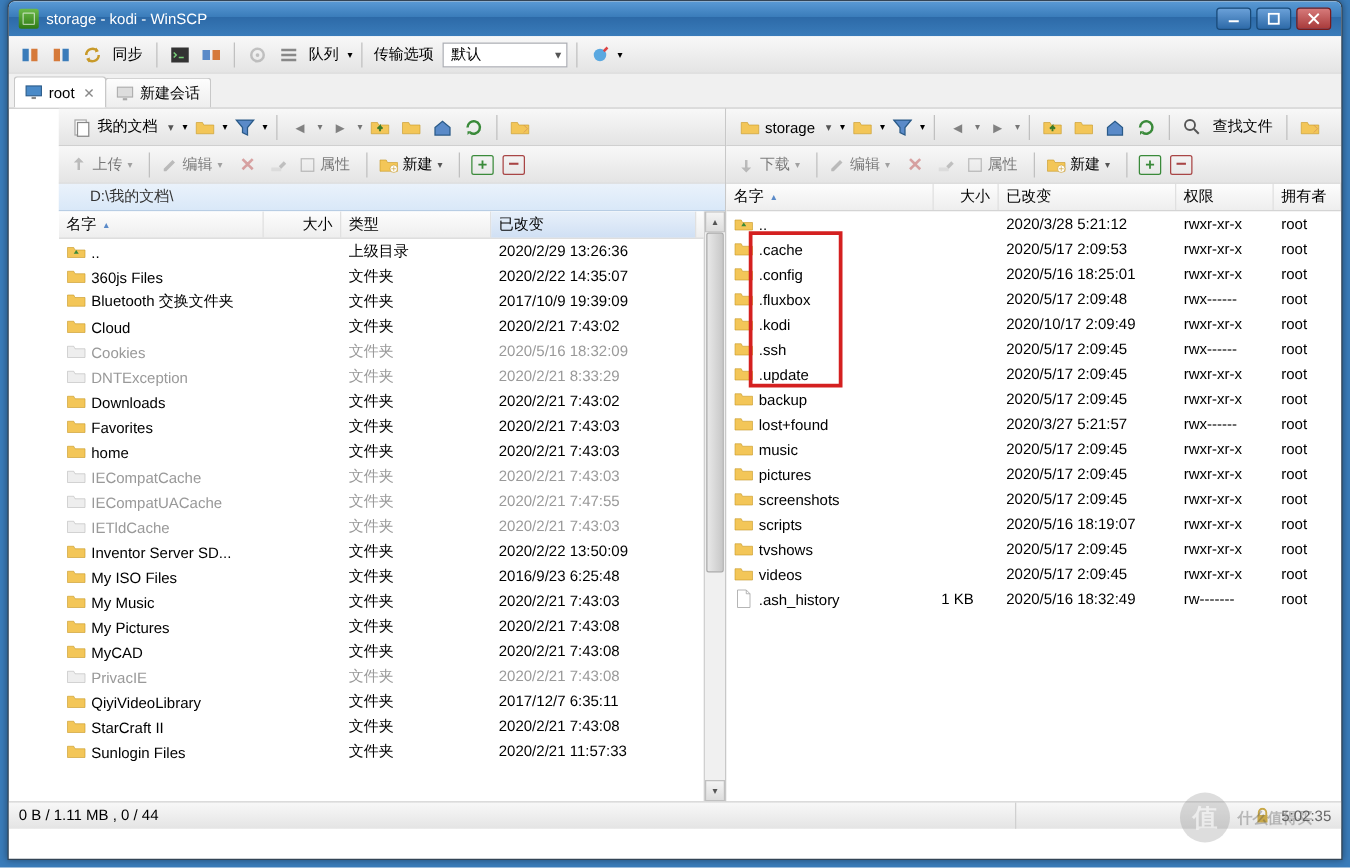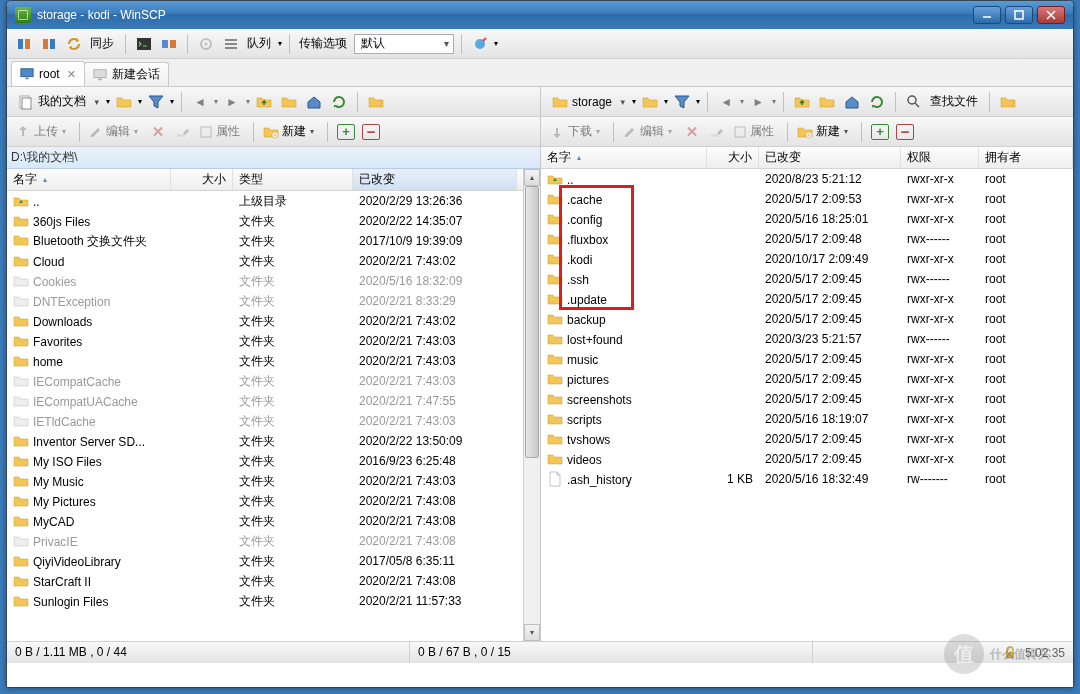--- a/index.html
+++ b/index.html
@@ -26,36 +26,36 @@
 .tlabel { padding:0 4px 0 2px; cursor:pointer;}
 .combo { height:20px; border:1px solid #abadb3; background:#fff; padding:0 18px 0 6px; display:inline-flex; align-items:center; position:relative; min-width:100px;}
 .combo::after{content:"▾"; position:absolute; right:4px; font-size:10px; color:#555;}
 
 .tabs { height: 28px; background:#f0f0f0; border-bottom:1px solid #c8c8c8; display:flex; align-items:flex-end; padding-left:4px; gap:-1px;}
 .tab { height:24px; padding:0 8px; border:1px solid #c8c8c8; border-bottom:none; background:linear-gradient(#fdfdfd,#eee); border-radius:3px 3px 0 0; display:flex; align-items:center; gap:5px; cursor:pointer; margin-right:-1px;}
 .tab.active { background:#fff; height:25px; position:relative; z-index:1;}
 .tab .x { color:#888; font-size:11px; margin-left:2px;}
 .tab .ic{width:14px;height:14px;}
 
-.panes { display:flex; height: calc(100% - 28px - 24px - 30px - 28px - 22px); }
+.panes { display:flex; height: calc(100% - 28px - 24px - 30px - 28px - 22px); margin-left: 40px; }
 .pane { flex:1; display:flex; flex-direction:column; border-right:1px solid #c8c8c8; min-width:0;}
 .pane:last-child{border-right:none;}
 
 .navrow { height:30px; background:linear-gradient(#f8f8f8,#e4e4e4); border-bottom:1px solid #d0d0d0; display:flex; align-items:center; padding:0 6px; gap:3px;}
 .dircombo { display:flex; align-items:center; gap:4px; padding:2px 16px 2px 4px; border:1px solid transparent; position:relative; cursor:pointer; border-radius:2px;}
 .dircombo::after{content:"▾"; position:absolute; right:3px; font-size:9px; color:#555;}
 
 .actrow { height:30px; background:linear-gradient(#f8f8f8,#e4e4e4); border-bottom:1px solid #d0d0d0; display:flex; align-items:center; padding:0 6px; gap:3px;}
 .actrow .lbtn{display:flex;align-items:center;padding:0 6px 0 2px;cursor:pointer;border-radius:2px;gap:3px;}
 .actrow .lbtn.d{opacity:.5;cursor:default;}
 .actrow .caret{font-size:8px;color:#555;margin-left:1px;}
 .plusbox{width:18px;height:16px;border:1px solid #3a8a3a;color:#3a8a3a;display:inline-flex;align-items:center;justify-content:center;font-weight:bold;font-size:13px;line-height:1;border-radius:2px;}
 .minusbox{width:18px;height:16px;border:1px solid #a84545;color:#a84545;display:inline-flex;align-items:center;justify-content:center;font-weight:bold;font-size:15px;line-height:.6;border-radius:2px;}
 
-.pathbar { height:22px; background:linear-gradient(#eaf2fb,#d9e8f8); border-bottom:1px solid #b8cde4; padding:0 4px; display:flex; align-items:center; color:#333;}
+.pathbar { height:22px; background:linear-gradient(#eaf2fb,#d9e8f8); border-bottom:1px solid #b8cde4; padding:0 25px; display:flex; align-items:center; color:#333;}
 
 .listwrap{flex:1;display:flex;overflow:hidden;position:relative;}
 .list { flex:1; overflow:hidden; }
 .lhdr { height:22px; background:linear-gradient(#fdfdfd,#eee); border-bottom:1px solid #d4d4d4; display:flex; position:sticky; top:0;}
 .lhdr .col { border-right:1px solid #e0e0e0; padding:3px 6px; display:flex; align-items:center; gap:4px; font-size:12px; position:relative;}
 .lhdr .col.srt::after{content:"▴"; font-size:8px; color:#5a8ac8; margin-left:2px;}
 .row { height:20px; display:flex; align-items:center;}
 .row.dim{color:#999;}
 .row .col { padding:0 6px; white-space:nowrap; overflow:hidden; text-overflow:ellipsis;}
 .fic{width:16px;height:16px;display:inline-block;vertical-align:-3px;margin-right:4px;}
@@ -448,21 +448,21 @@
                 <div class="col" style="width:62px;text-align:right"></div>
                 <div class="col" style="width:120px">文件夹</div>
                 <div class="col" style="width:164px">2020/2/21  7:43:08</div>
               </div>
               <div class="row">
                 <div class="col" style="width:164px"><svg class="fic folder" viewBox="0 0 16 16">
                     <path d="M1 4h5l1 2h8v7H1z"></path>
                   </svg>QiyiVideoLibrary</div>
                 <div class="col" style="width:62px;text-align:right"></div>
                 <div class="col" style="width:120px">文件夹</div>
-                <div class="col" style="width:164px">2017/05/8  6:35:11</div>
+                <div class="col" style="width:164px">2017/12/7  6:35:11</div>
               </div>
               <div class="row">
                 <div class="col" style="width:164px"><svg class="fic folder" viewBox="0 0 16 16">
                     <path d="M1 4h5l1 2h8v7H1z"></path>
                   </svg>StarCraft II</div>
                 <div class="col" style="width:62px;text-align:right"></div>
                 <div class="col" style="width:120px">文件夹</div>
                 <div class="col" style="width:164px">2020/2/21  7:43:08</div>
               </div>
               <div class="row">
@@ -606,21 +606,21 @@
             <div class="col" style="width:78px">权限</div>
             <div class="col" style="flex:1">拥有者</div>
           </div>
           <div id="rightrows">
               <div class="row">
                 <div class="col" style="width:166px"><svg class="fic" viewBox="0 0 16 16">
                     <path d="M1 5h5l1 2h8v6H1z" fill="#f3c658" stroke="#c89a2a" stroke-width=".5"></path>
                     <path d="M6 10l2-3 2 3" fill="#3a8a3a"></path>
                   </svg>..</div>
                 <div class="col" style="width:52px;text-align:right"></div>
-                <div class="col" style="width:142px">2020/8/23  5:21:12</div>
+                <div class="col" style="width:142px">2020/3/28  5:21:12</div>
                 <div class="col" style="width:78px">rwxr-xr-x</div>
                 <div class="col" style="flex:1">root</div>
               </div>
               <div class="row">
                 <div class="col" style="width:166px"><svg class="fic folder" viewBox="0 0 16 16">
                     <path d="M1 4h5l1 2h8v7H1z"></path>
                   </svg>.cache</div>
                 <div class="col" style="width:52px;text-align:right"></div>
                 <div class="col" style="width:142px">2020/5/17  2:09:53</div>
                 <div class="col" style="width:78px">rwxr-xr-x</div>
@@ -678,21 +678,21 @@
                 <div class="col" style="width:52px;text-align:right"></div>
                 <div class="col" style="width:142px">2020/5/17  2:09:45</div>
                 <div class="col" style="width:78px">rwxr-xr-x</div>
                 <div class="col" style="flex:1">root</div>
               </div>
               <div class="row">
                 <div class="col" style="width:166px"><svg class="fic folder" viewBox="0 0 16 16">
                     <path d="M1 4h5l1 2h8v7H1z"></path>
                   </svg>lost+found</div>
                 <div class="col" style="width:52px;text-align:right"></div>
-                <div class="col" style="width:142px">2020/3/23  5:21:57</div>
+                <div class="col" style="width:142px">2020/3/27  5:21:57</div>
                 <div class="col" style="width:78px">rwx------</div>
                 <div class="col" style="flex:1">root</div>
               </div>
               <div class="row">
                 <div class="col" style="width:166px"><svg class="fic folder" viewBox="0 0 16 16">
                     <path d="M1 4h5l1 2h8v7H1z"></path>
                   </svg>music</div>
                 <div class="col" style="width:52px;text-align:right"></div>
                 <div class="col" style="width:142px">2020/5/17  2:09:45</div>
                 <div class="col" style="width:78px">rwxr-xr-x</div>
@@ -741,35 +741,34 @@
                 <div class="col" style="width:52px;text-align:right"></div>
                 <div class="col" style="width:142px">2020/5/17  2:09:45</div>
                 <div class="col" style="width:78px">rwxr-xr-x</div>
                 <div class="col" style="flex:1">root</div>
               </div>
               <div class="row">
                 <div class="col" style="width:166px"><svg class="fic filei" viewBox="0 0 16 16">
                     <path d="M3 1h7l3 3v11H3z"></path>
                     <path d="M10 1v3h3" fill="none"></path>
                   </svg>.ash_history</div>
-                <div class="col" style="width:52px;text-align:right">1 KB</div>
+                <div class="col" style="width:52px;">1 KB</div>
                 <div class="col" style="width:142px">2020/5/16  18:32:49</div>
                 <div class="col" style="width:78px">rw-------</div>
                 <div class="col" style="flex:1">root</div>
               </div>
             </div>
         </div>
         <div class="redbox" style="left:18px;top:38px;width:75px;height:125px"></div>
       </div>
     </div>
   </div>
 
   <div class="statusbar">
     <div class="half">0 B / 1.11 MB ,   0 / 44</div>
-    <div class="half">0 B / 67 B ,   0 / 15</div>
     <div class="tail">
       <svg width="14" height="14" viewBox="0 0 14 14">
           <rect x="3" y="6" width="8" height="6" fill="#c8a848"></rect>
           <path d="M4 6V4a3 3 0 0 1 6 0v2" fill="none" stroke="#c8a848" stroke-width="1.5"></path>
         </svg>
       <span>5:02:35</span>
     </div>
   </div>
 </div>
 

